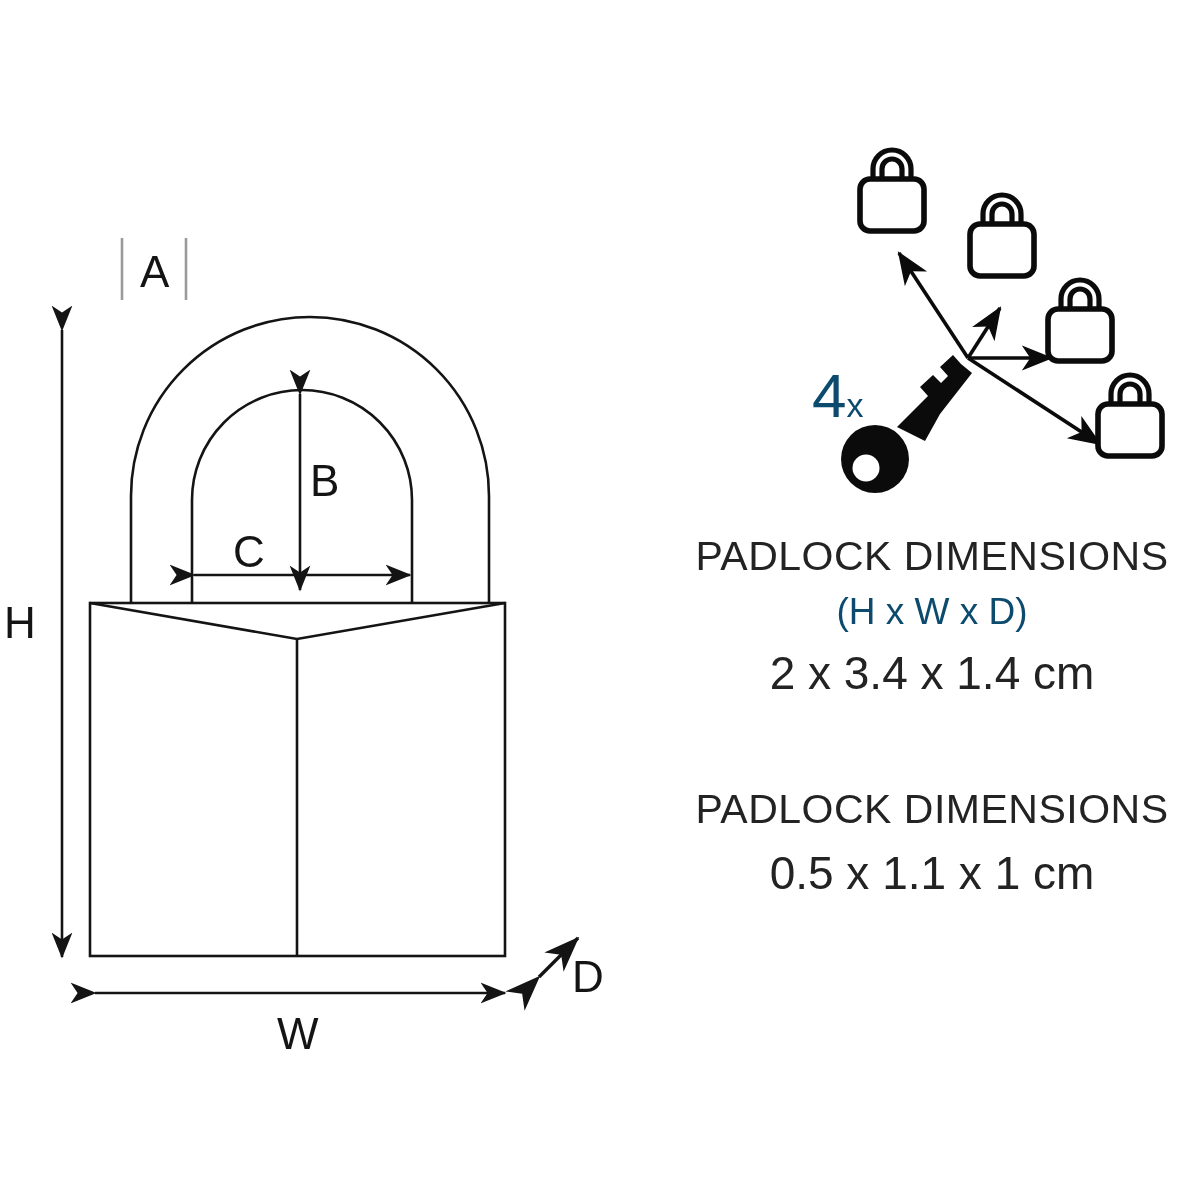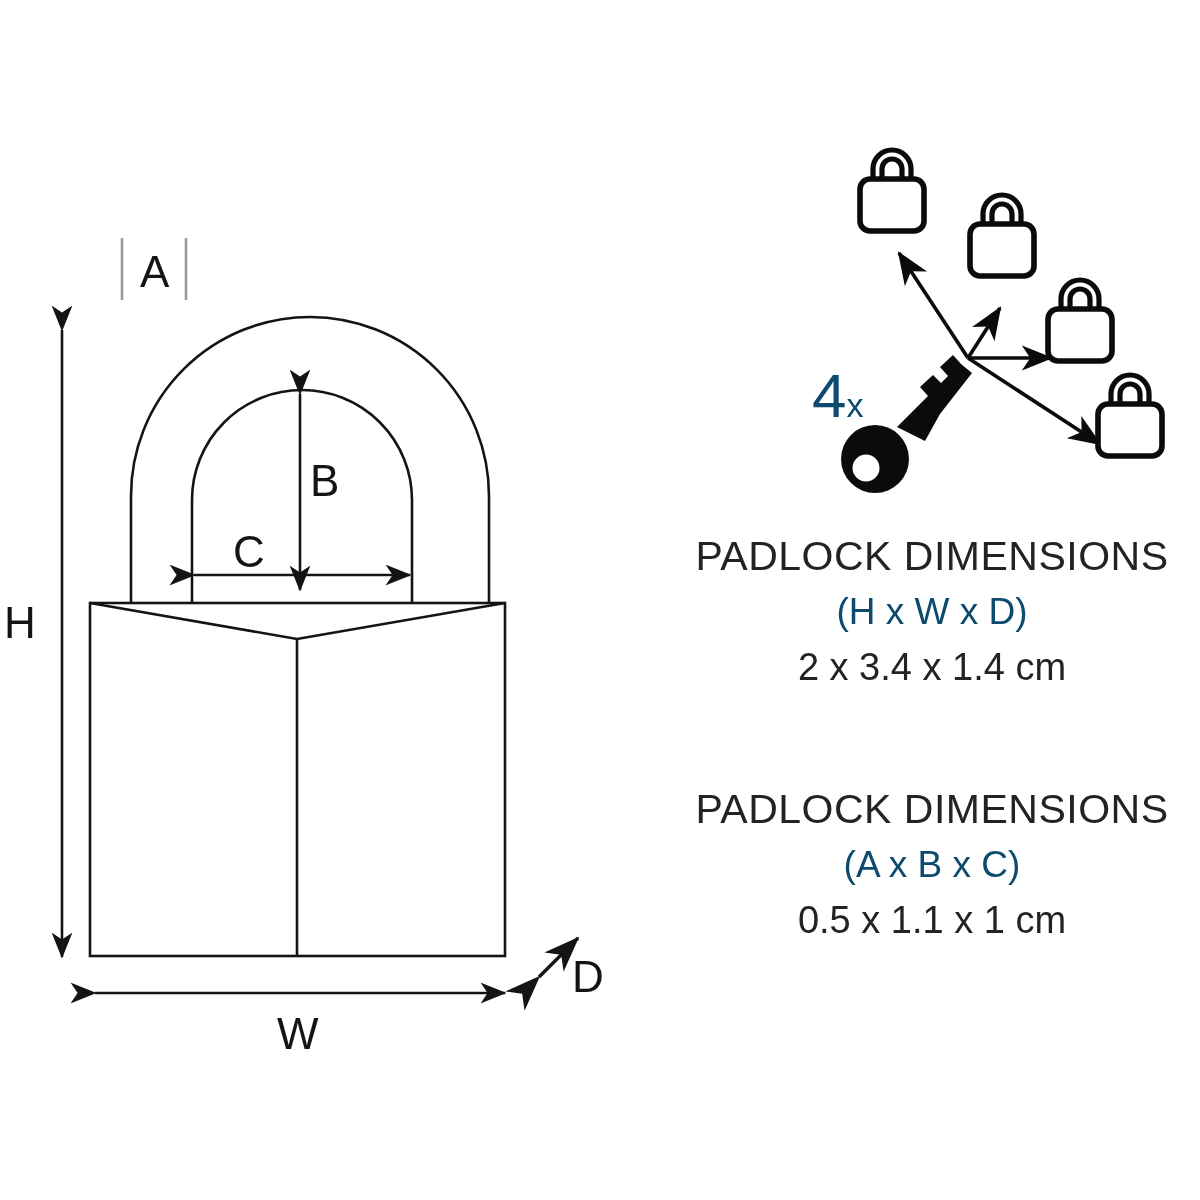--- a/index.html
+++ b/index.html
@@ -48,21 +48,21 @@
     text-align: center;
     font-family: "Liberation Sans", sans-serif;
   }
   .spec-sub {
     font-size: 37px;
     color: #0c4a6e;
     text-align: center;
     font-family: "Liberation Sans", sans-serif;
   }
   .spec-val {
-    font-size: 38px;
+    font-size: 46px;
     color: #232323;
     text-align: center;
     font-family: "Liberation Sans", sans-serif;
   }
   .spec-block {
     position: absolute;
     width: 520px;
     left: 672px;
   }
   .spec-block > div { margin: 0; padding: 0; }
@@ -167,17 +167,16 @@
   <div class="count-label" style="left:812px; top:360px;"><span>4</span><span class="suffix">x</span></div>
 
   <div class="spec-block" style="top:533px;">
     <div class="spec-head">PADLOCK DIMENSIONS</div>
     <div class="spec-sub l2">(H x W x D)</div>
     <div class="spec-val l3">2 x 3.4 x 1.4 cm</div>
   </div>
 
   <div class="spec-block" style="top:786px;">
     <div class="spec-head">PADLOCK DIMENSIONS</div>
-    <div class="spec-sub l2">(A x B x C)</div>
     <div class="spec-val l3">0.5 x 1.1 x 1 cm</div>
   </div>
 
 </div>
 
 </body></html>

